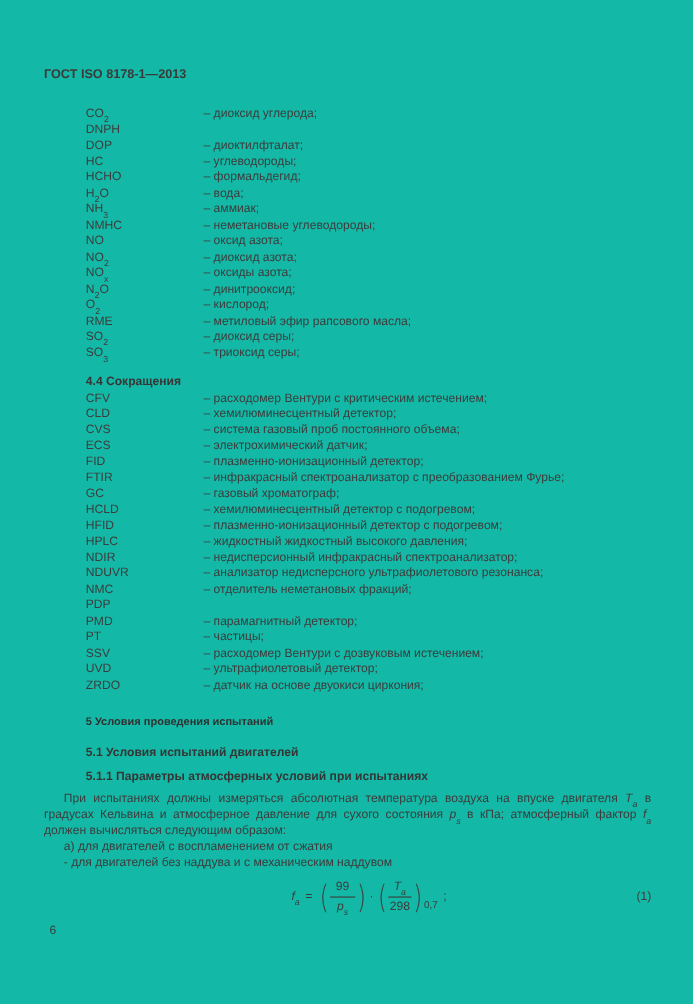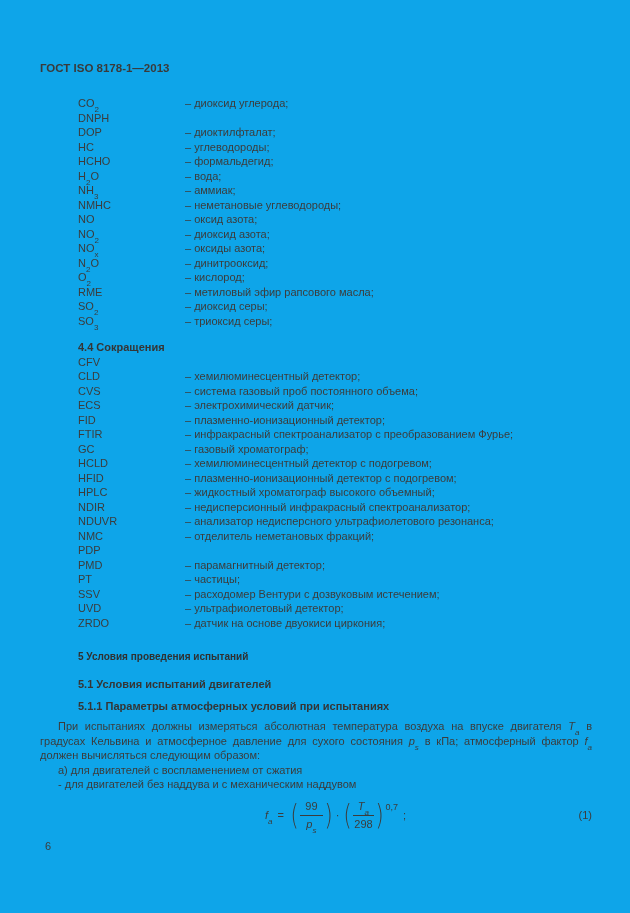--- a/index.html
+++ b/index.html
@@ -1,19 +1,19 @@
 <!DOCTYPE html>
 <html lang="ru"><head>
 <meta charset="utf-8">
 <style>
   html,body{margin:0;padding:0;background:#ffffff;}
   .page{
     position:relative;
     width:630px;height:913px;
-    background:#0ea5e9;
+    background:#14b8a6;
     color:#3c3c3c;
     font-family:"Liberation Sans","DejaVu Sans",sans-serif;
     font-size:11px;line-height:14.5px;
     overflow:hidden;
   }
   .content{padding:61px 38px 0 40px;}
   .doc-header{font-weight:bold;font-size:11.5px;line-height:14px;color:#3a3a3a;}
   .def-list{margin-left:38px;}
   #symbols-list{margin-top:21px;}
   #abbr-list{}
@@ -28,21 +28,21 @@
   .body-par{margin:6px 0 0 0;text-align:justify;text-indent:18px;}
   .sub-line{padding-left:18px;}
   .formula-row{display:flex;align-items:center;height:44px;margin-top:2px;}
   .formula{display:inline-flex;align-items:center;margin-left:225px;}
   .frac{display:inline-flex;flex-direction:column;align-items:center;line-height:13px;}
   .frac .num{padding:0 5px 2px;border-bottom:1px solid #3c3c3c;}
   .frac .den{padding-top:2px;}
   .paren{font-size:29px;font-weight:300;line-height:1;font-family:"DejaVu Sans",sans-serif;transform:scaleX(.72);}
   .f-eq{margin:0 5px;}
   .f-dot{margin:0 2px;}
-  .f-exp{align-self:flex-start;font-size:9px;line-height:10px;margin-top:2px;font-style:normal;}
+  .f-exp{align-self:flex-start;font-size:9px;line-height:10px;margin-top:17px;font-style:normal;}
   .f-end{margin-left:5px;}
   .eq-num{margin-left:auto;}
   .page-num{position:absolute;left:45px;top:839px;}
 </style>
 </head>
 <body>
 
 <div class="page">
   <div class="content">
 
@@ -112,20 +112,21 @@
           <span class="term"><span>SO</span><sub>3</sub></span>
           <span class="def">– триоксид серы;</span>
         </div>
       </div>
 
     <div class="h-sub">4.4 Сокращения</div>
 
     <div class="def-list" id="abbr-list">
         <div class="def-row">
           <span class="term"><span>CFV</span></span>
+          <span class="def">– расходомер Вентури с критическим истечением;</span>
         </div>
         <div class="def-row">
           <span class="term"><span>CLD</span></span>
           <span class="def">– хемилюминесцентный детектор;</span>
         </div>
         <div class="def-row">
           <span class="term"><span>CVS</span></span>
           <span class="def">– система газовый проб постоянного объема;</span>
         </div>
         <div class="def-row">
@@ -147,21 +148,21 @@
         <div class="def-row">
           <span class="term"><span>HCLD</span></span>
           <span class="def">– хемилюминесцентный детектор с подогревом;</span>
         </div>
         <div class="def-row">
           <span class="term"><span>HFID</span></span>
           <span class="def">– плазменно-ионизационный детектор с подогревом;</span>
         </div>
         <div class="def-row">
           <span class="term"><span>HPLC</span></span>
-          <span class="def">– жидкостный хроматограф высокого объемный;</span>
+          <span class="def">– жидкостный жидкостный высокого давления;</span>
         </div>
         <div class="def-row">
           <span class="term"><span>NDIR</span></span>
           <span class="def">– недисперсионный инфракрасный спектроанализатор;</span>
         </div>
         <div class="def-row">
           <span class="term"><span>NDUVR</span></span>
           <span class="def">– анализатор недисперсного ультрафиолетового резонанса;</span>
         </div>
         <div class="def-row">

